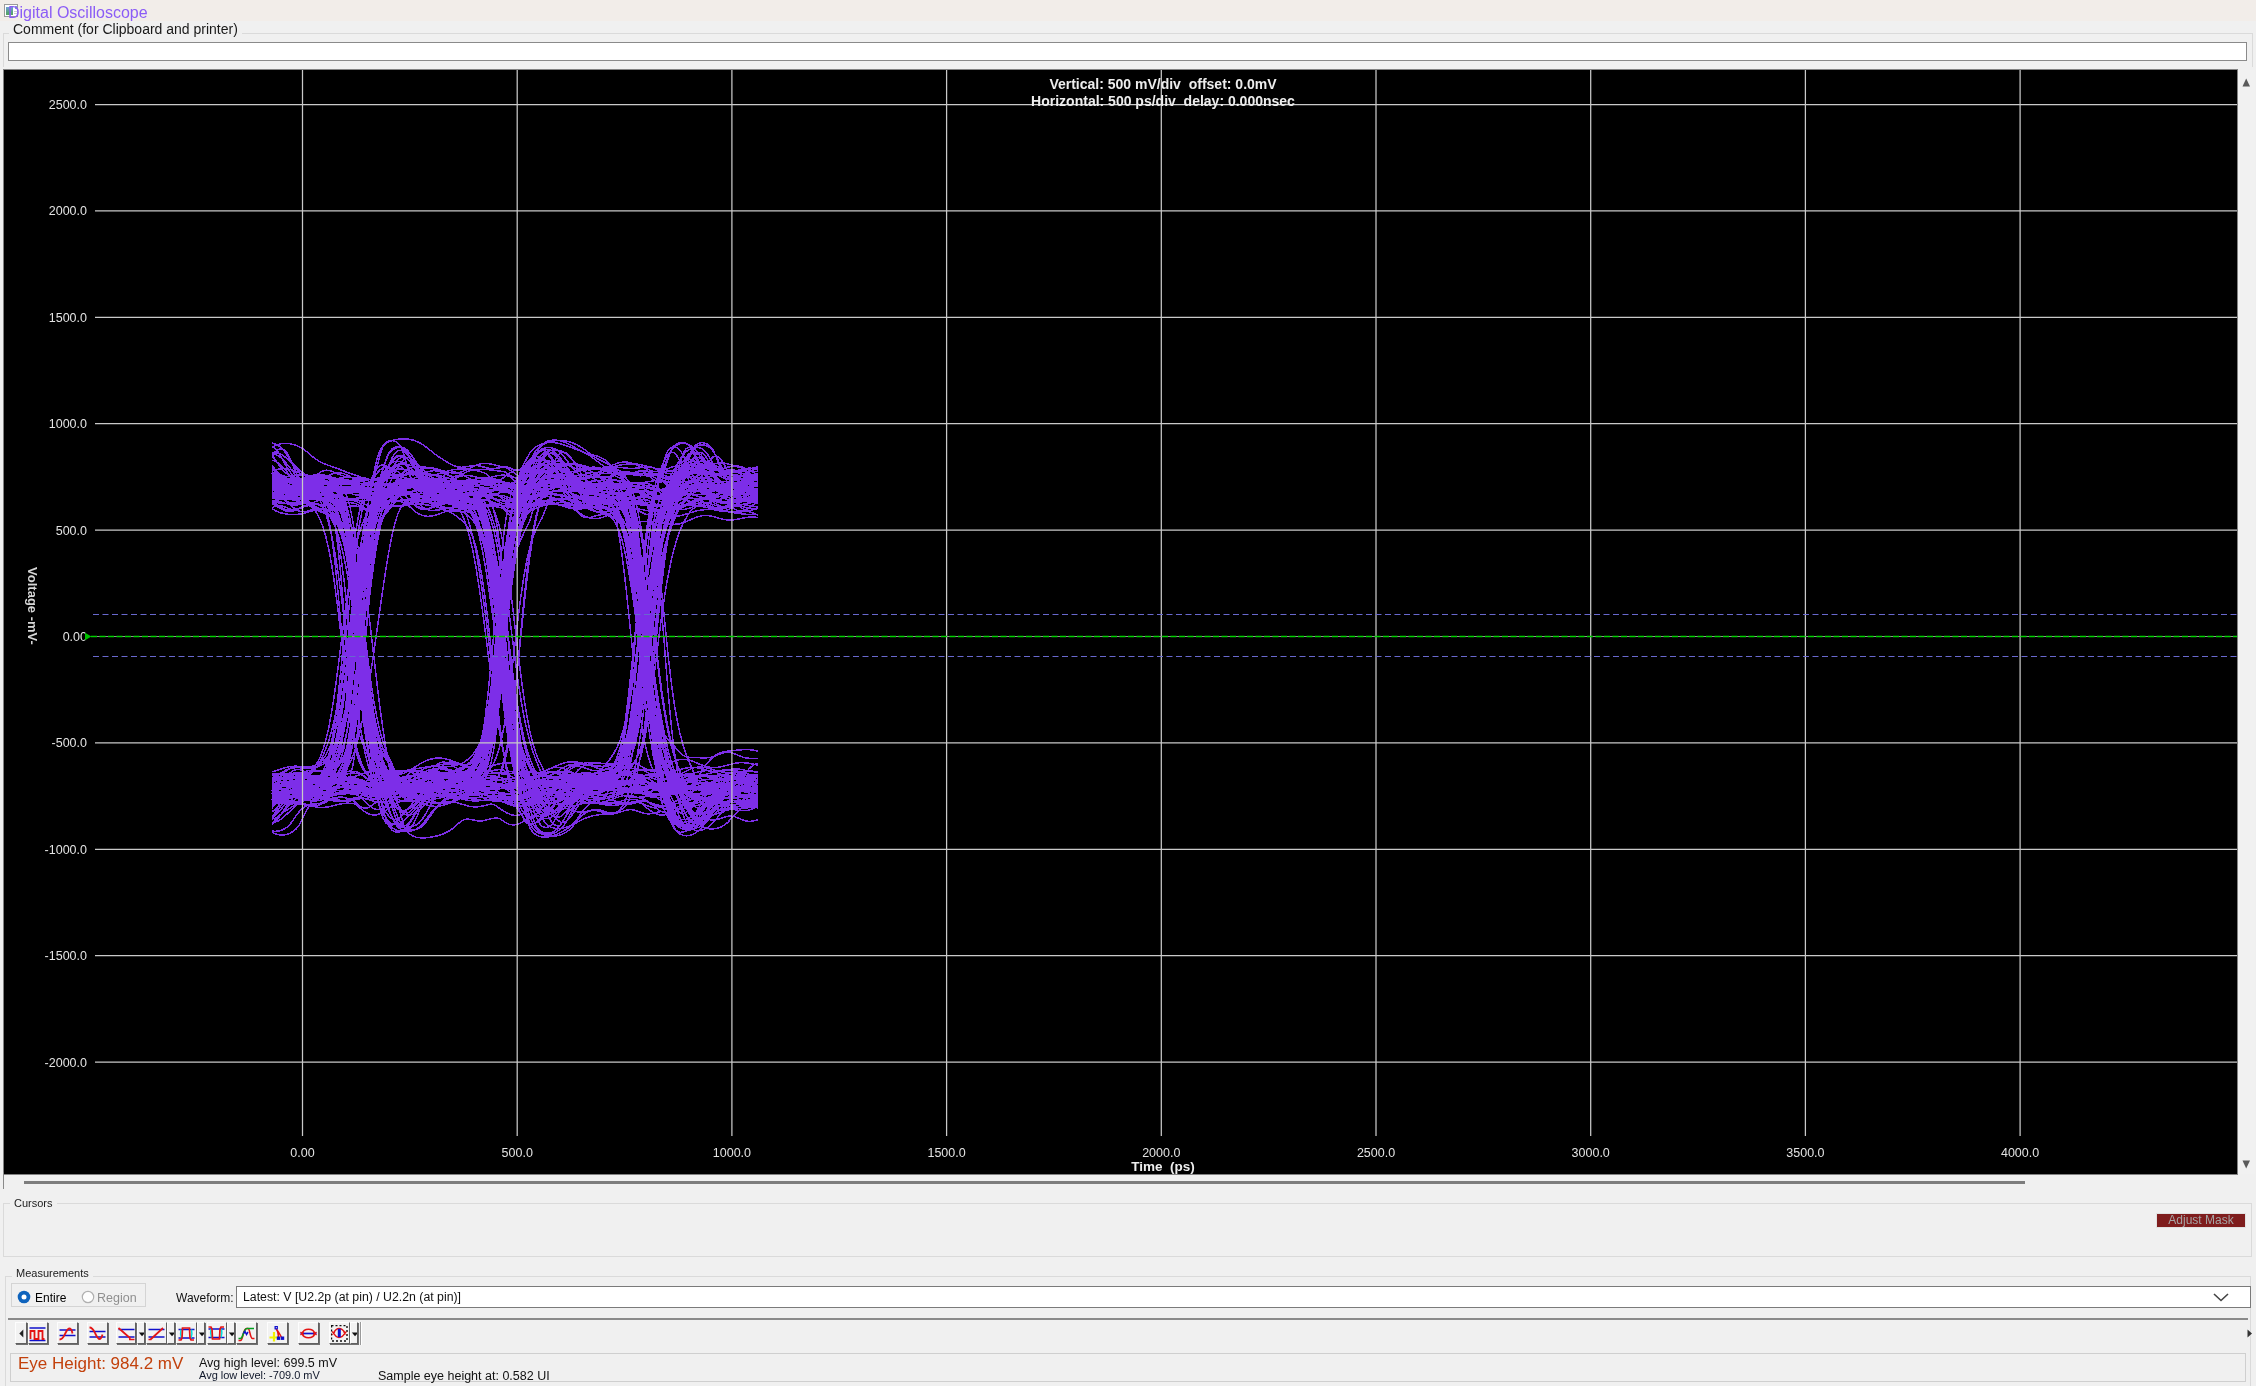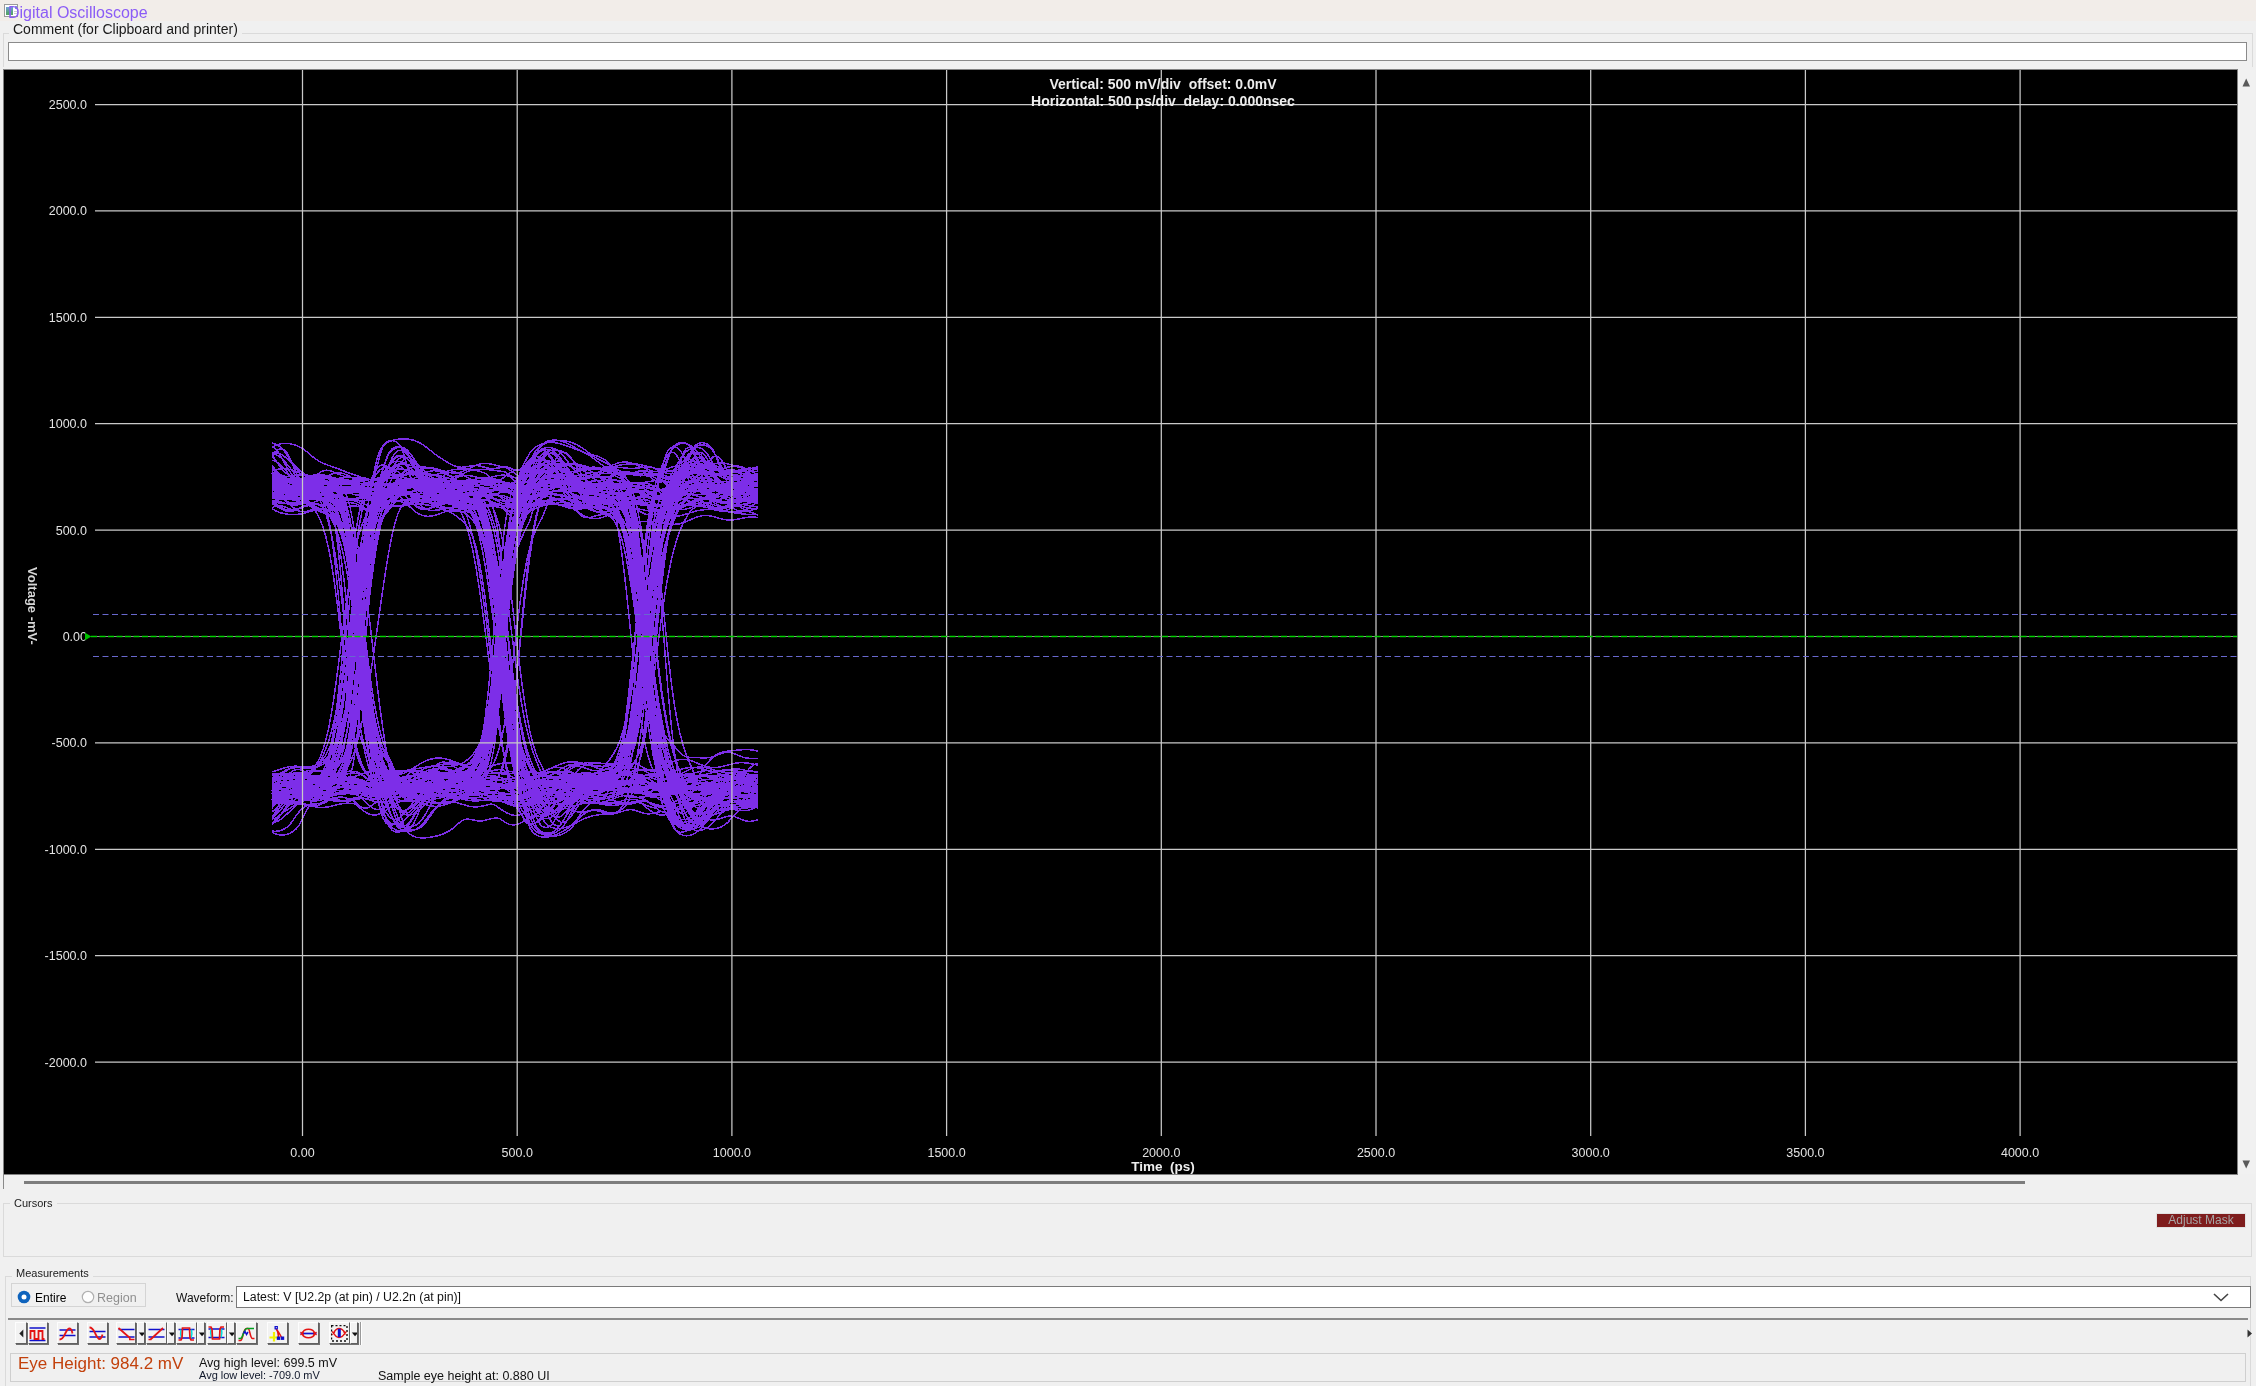--- a/index.html
+++ b/index.html
@@ -344,13 +344,13 @@
 <div class="abs" style="left:361px;top:0;width:1px;height:23px;background:#fff"></div>
 <svg class="abs" style="left:2245px;top:0" width="10" height="23">
       <polygon points="2.5,7.5 2.5,15.5 7,11.5" fill="#333"></polygon>
     </svg>
 </div>
 
 <div class="abs" style="left:10px;top:1353px;width:2236px;height:29px;border:1px solid #cfcfcf">
   <div class="abs" style="left:7px;top:0;font-size:17px;color:#c2410c">Eye Height: 984.2 mV</div>
   <div class="abs" style="left:188px;top:1.5px;font-size:12.5px;color:#111">Avg high level: 699.5 mV</div>
   <div class="abs" style="left:188px;top:14.5px;font-size:11px;color:#0f172a">Avg low level: -709.0 mV</div>
-  <div class="abs" style="left:367px;top:14.5px;font-size:12.5px;color:#111">Sample eye height at: 0.880 UI</div>
+  <div class="abs" style="left:367px;top:14.5px;font-size:12.5px;color:#111">Sample eye height at: 0.582 UI</div>
 </div>
 </body></html>

